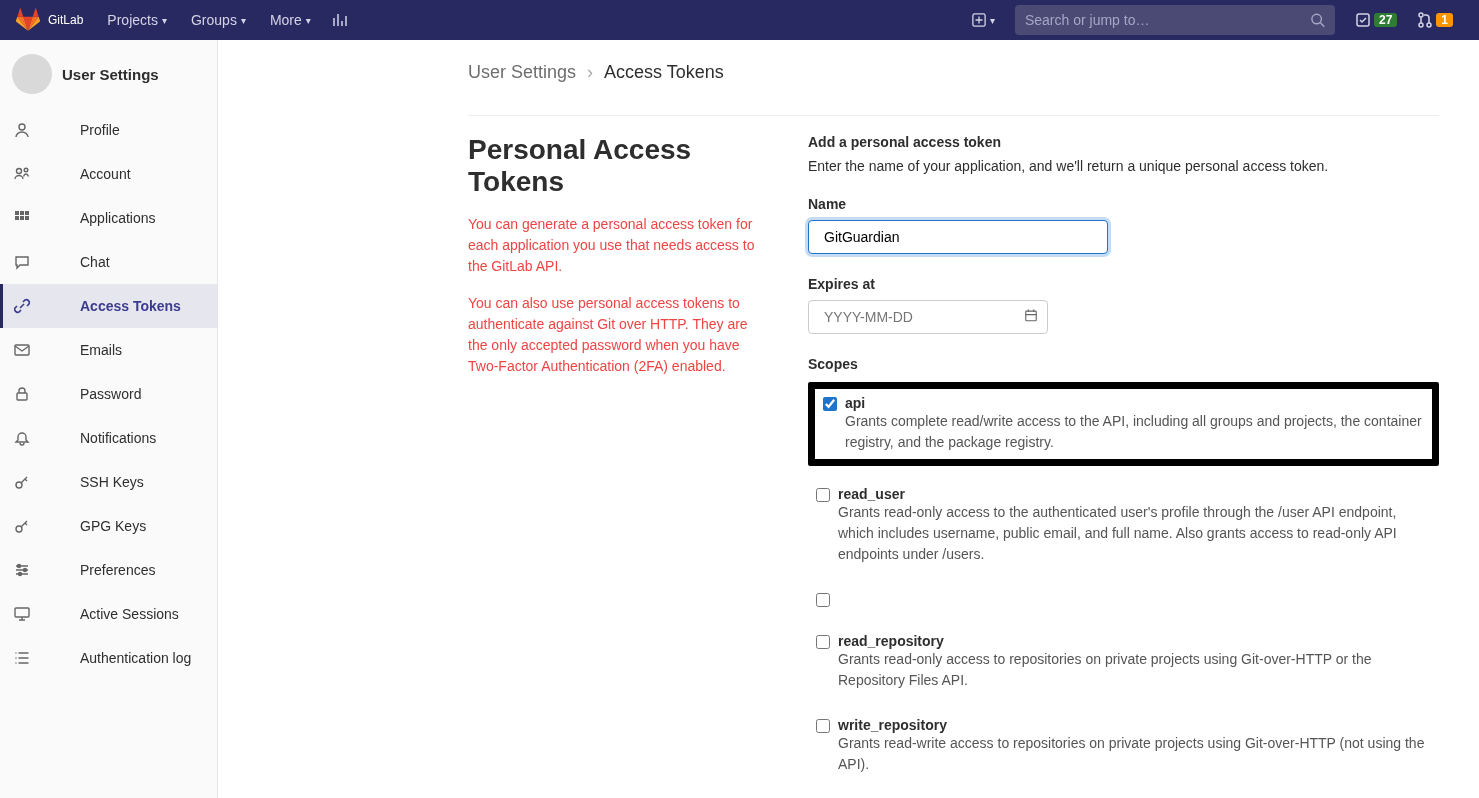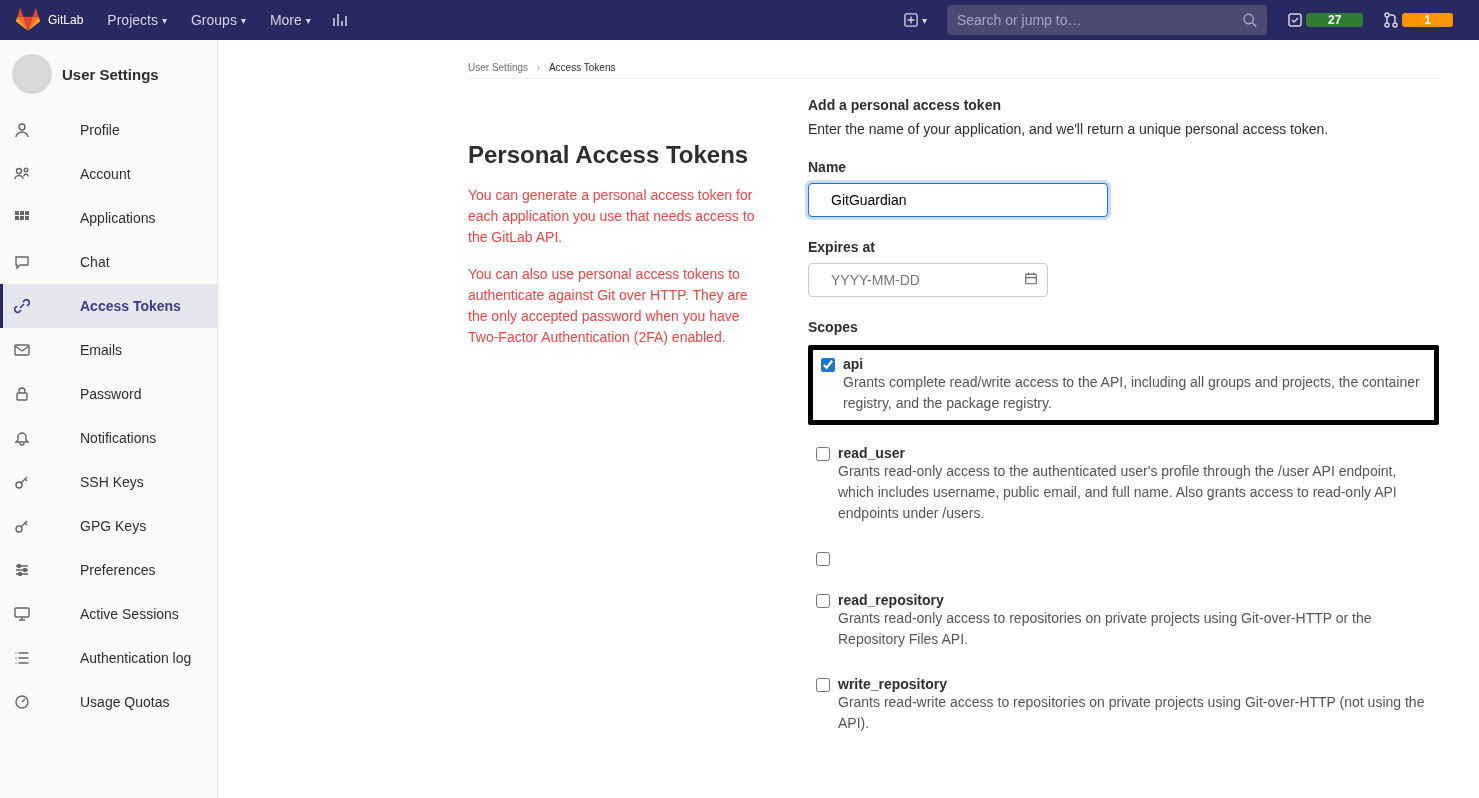--- a/index.html
+++ b/index.html
@@ -10,58 +10,58 @@
   .logo { display: flex; align-items: center; margin-right: 12px; }
   .logo svg { width: 24px; height: 24px; margin-right: 8px; }
   .logo-text { font-size: 12px; color: #fff; }
   .nav-item { color: #d3d3e6; padding: 4px 12px; height: 46px; display: flex; align-items: center; cursor: pointer; font-size: 14px; }
   .chevron { margin-left: 4px; font-size: 10px; }
   .spacer { flex: 1; }
   .header-icon { padding: 0 10px; display: flex; align-items: center; cursor: pointer; color: #d3d3e6; height: 40px; }
   .search-box { background: #4a4a75; border-radius: 4px; height: 30px; width: 320px; display: flex; align-items: center; padding: 0 10px; color: #a6a6c6; margin: 0 10px; }
   .search-box input { background: transparent; border: none; outline: none; color: #ffffff; width: 100%; font-size: 14px; }
   .search-box input::placeholder { color: #a6a6c6; }
-  .badge { background: #2e7d32; color: #fff; border-radius: 3px; padding: 0 22px; font-size: 12px; font-weight: bold; margin-left: 3px;}
+  .badge { background: #2e7d32; color: #fff; border-radius: 3px; padding: 0 5px; font-size: 12px; font-weight: bold; margin-left: 3px;}
   .badge-orange { background: #fc9403; }
   .hdr-group { display:flex; align-items:center; position: relative;}
   
   
   .container { display: flex; }
   .sidebar { width: 218px; border-right: 1px solid #e5e5e5; background: #fafafa; min-height: calc(100vh - 40px); }
   .sidebar-header { display: flex; align-items: center; padding: 14px 12px; }
   .avatar { width: 40px; height: 40px; border-radius: 50%; background: #d9d9d9; margin-right: 10px; flex-shrink: 0;}
   .sidebar-title { font-weight: 600; font-size: 15px; }
   .side-item { display: flex; align-items: center; padding: 0 14px; height: 44px; cursor: pointer; color: #2e2e2e; gap: 40px; }
   .side-item.active { background: #e6e6ef; color: #3b3b8f; font-weight: 600; box-shadow: inset 3px 0 0 #292961; }
   .side-icon { width: 16px; margin-right: 10px; display: inline-flex; justify-content: center; color: #666;}
   .side-item.active .side-icon { color: #3b3b8f; }
   
   
   .content { flex: 1; padding: 12px 40px 40px 250px; }
-  .breadcrumb { color: #6e6e6e; font-size: 10px; padding: 10px 0 5px; border-bottom: 1px solid #eee;}
+  .breadcrumb { color: #6e6e6e; font-size: 18px; padding: 10px 0 32px; border-bottom: 1px solid #eee;}
   .breadcrumb .sep { margin: 0 6px; color: #aaa;}
   .breadcrumb .current { color: #2e2e2e; font-weight: 500; }
   .grid { display: flex; gap: 40px; margin-top: 18px; }
   .col-left { width: 300px; flex-shrink: 0; }
   .col-right { flex: 1; }
-  h1 { font-size: 24px; font-weight: 600; margin-bottom: 16px; margin-top: 44px; }
+  h1 { font-size: 28px; font-weight: 600; margin-bottom: 16px; }
   .help-text { color: #ef4444; line-height: 1.5; margin-bottom: 16px; font-size: 14px;}
   .form-section-title { font-weight: 600; margin-bottom: 8px; font-size: 14px;}
   .form-label { font-weight: 600; margin-bottom: 8px; display: block; font-size: 14px;}
-  .text-input { width: 300px; border: 1px solid #ccc; border-radius: 4px; padding: 8px 22px; font-size: 14px; }
+  .text-input { width: 300px; border: 1px solid #ccc; border-radius: 4px; padding: 8px 15px; font-size: 14px; }
   .text-input.focused { border-color: #1f75cb; box-shadow: 0 0 0 3px rgba(31,117,203,0.25); outline: none; }
   .date-wrap { position: relative; width: 240px; }
   .date-wrap .cal-icon { position: absolute; right: 10px; top: 50%; transform: translateY(-50%); color: #666; }
   .field-block { margin-bottom: 22px; }
   .scope { display: flex; align-items: flex-start; gap: 8px; margin-bottom: 14px; padding: 6px 8px; }
   .scope input[type=checkbox]{ margin-top: 2px; width: 14px; height:14px; accent-color: #1f75cb;}
   .scope-body { flex: 1; }
   .scope-name { font-weight: 600; font-size: 14px; }
   .scope-desc { color: #555; font-size: 14px; line-height: 1.5; }
-  .highlight-box { border: 5px solid #000000; border-radius: 2px; }
+  .highlight-box { border: 7px solid #000000; border-radius: 2px; }
 </style>
 </head>
 <body>
 
 <div class="header">
   <div class="logo">
     <svg viewBox="0 0 36 36">
         <path fill="#e24329" d="M18 34L11 13h14z"></path>
         <path fill="#fc6d26" d="M18 34L11 13H2z"></path>
         <path fill="#fca326" d="M2 13l-2 6c-.2.6 0 1.2.5 1.6L18 34z"></path>
@@ -243,29 +243,20 @@
           </span>
           <span>Active Sessions</span>
         </div>
         <div class="side-item">
           <span class="side-icon">
             <svg width="16" height="16" viewBox="0 0 16 16" fill="none" stroke="currentColor" stroke-width="1.4">
               <path d="M5 3h9M5 8h9M5 13h9M2 3h0M2 8h0M2 13h0" stroke-linecap="round"></path>
             </svg>
           </span>
           <span>Authentication log</span>
-        </div>
-        <div class="side-item">
-          <span class="side-icon">
-            <svg width="16" height="16" viewBox="0 0 16 16" fill="none" stroke="currentColor" stroke-width="1.4">
-              <circle cx="8" cy="8" r="6"></circle>
-              <path d="M8 8l3-3"></path>
-            </svg>
-          </span>
-          <span>Usage Quotas</span>
         </div>
       </div>
   </div>
 
   <div class="content">
     <div class="breadcrumb">
       <span>User Settings</span>
       <span class="sep">›</span>
       <span class="current">Access Tokens</span>
     </div>

